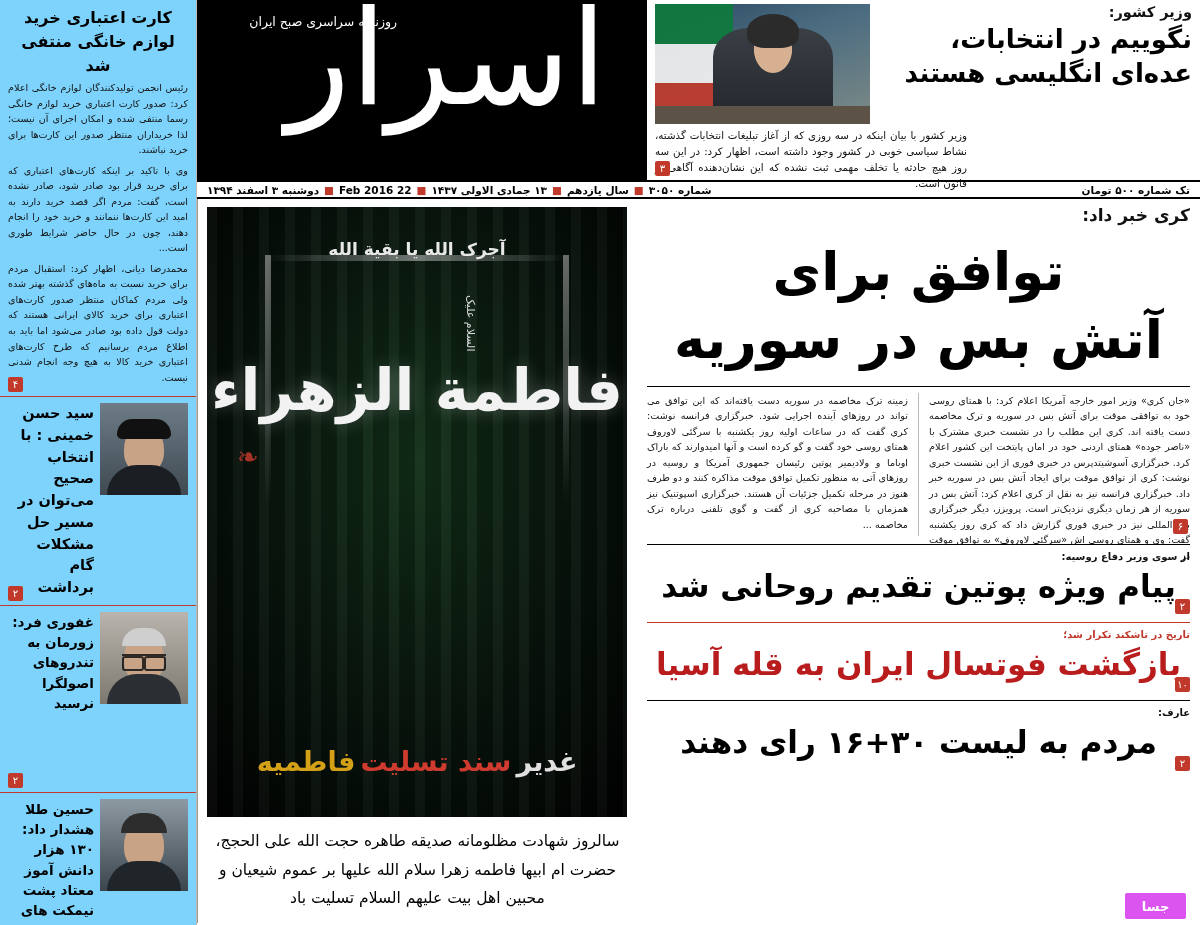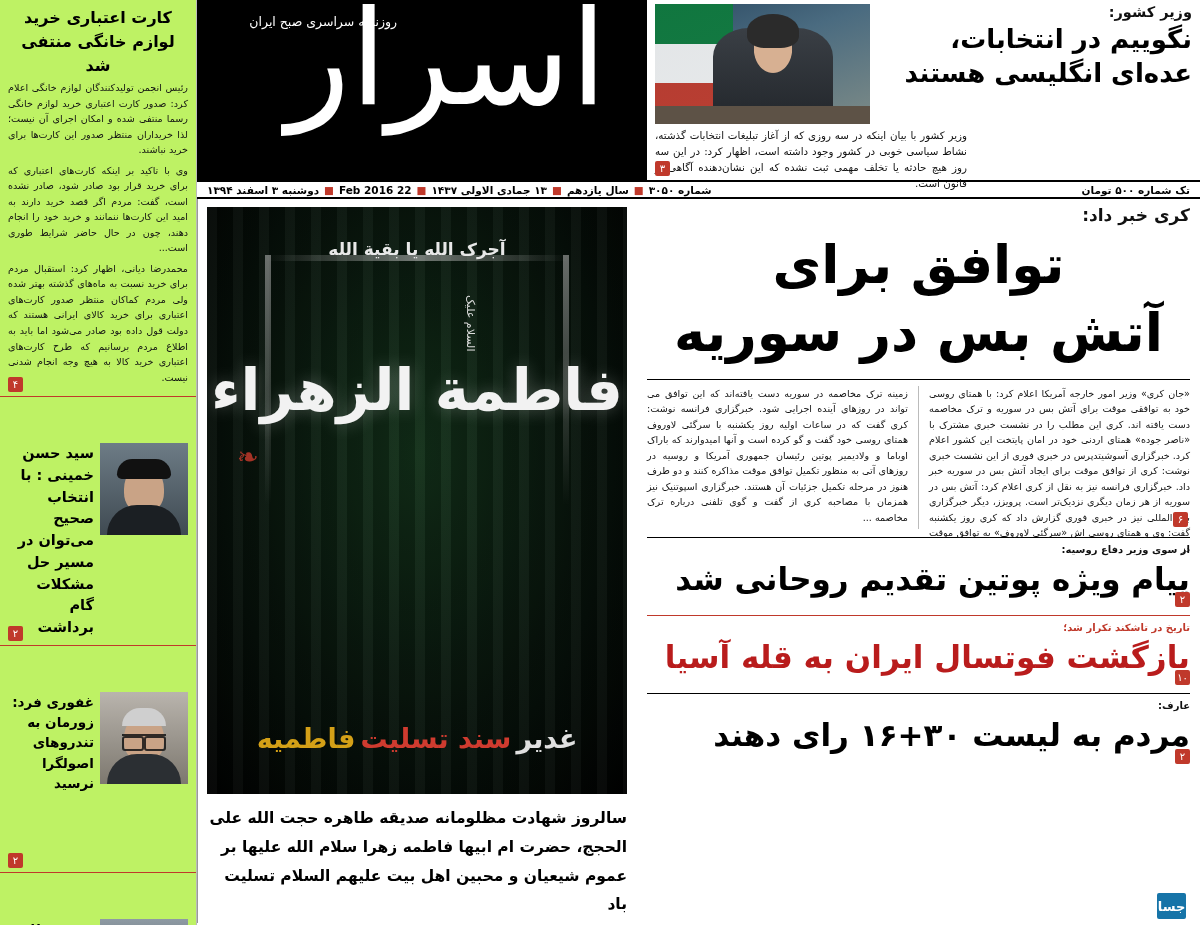--- a/index.html
+++ b/index.html
@@ -17,22 +17,21 @@
     flex-direction: row;
   }
 
   
   .left-rail {
     width: 197px;
     height: 925px;
     border-right: 1px solid #bbb;
     display: flex;
     flex-direction: column;
-    background: #bef264;
-    gap: 40px;
+    background: #7dd3fc;
   }
   .center-main {
     width: 1003px;
     height: 925px;
     display: flex;
     flex-direction: column;
   }
 
   
   .top-strip {
@@ -226,51 +225,51 @@
   }
   .poster-bottom .b2 {
     color: #cf3b2f; font-size: 27px; font-weight: bold; display:inline-block;
   }
   .poster-bottom .b3 {
     color: #e0e0e0; font-size: 27px; font-weight: bold; display:inline-block;
   }
   .poster-caption {
     margin-top: 10px;
     font-size: 15.5px;
-    font-weight: bold;
+    font-weight: normal;
     line-height: 1.85;
-    text-align: right;
+    text-align: center;
     color: #000;
     direction: rtl;
   }
   .stamp {
     position: absolute;
     bottom: 6px; right: 14px;
-    width: 29px; height: 26px;
-    background: #0369a1;
+    width: 61px; height: 26px;
+    background: #d946ef;
     color: #fff;
     font-size: 13px;
     font-weight: bold;
     display:flex; align-items:center; justify-content:center;
     border-radius: 2px;
     opacity:.92;
   }
 
   
   .main-col {
     width: 563px;
     height: 724px;
     padding: 6px 10px 4px 10px;
     display: flex;
     flex-direction: column;
     order: 1;
   }
   .main-kicker {
     font-size: 17px; font-weight: bold;
-    text-align: right; color: #111; margin-bottom: 0;
+    text-align: right; color: #111; margin-bottom: 7px;
   }
   .main-head {
     font-size: 53px;
     font-weight: bold;
     text-align: center;
     line-height: 1.28;
     color: #000;
     margin: 6px 0 12px 0;
   }
   .three-cols {
@@ -293,21 +292,21 @@
     width: 1px; background: #bbb;
   }
   .main-pagebox { position:absolute; bottom: 2px; right: 2px; }
 
   .hr-thin { border-top: 1px solid #000; margin: 8px 0 6px 0; }
   .hr-red { border-top: 1.5px solid #c0392b; margin: 8px 0 6px 0; }
 
   .sub-kicker { font-size: 10px; font-weight: bold; text-align: right; color:#111; margin-bottom:4px; }
   .sub-kicker.red { color: #c0392b; }
   .sub-head {
-    font-size: 31px; font-weight: bold; color: #000;
+    font-size: 31px; font-weight: bold; text-align: center; color: #000;
     line-height: 1.3; margin: 4px 0 4px 0;
   }
   .sub-head.red { color: #b91c1c; }
   .sub-row { position: relative; padding-bottom: 4px; }
   .sub-pagebox { position: absolute; bottom: 0; right: 0; }
 
   
   .rail-item {
     border-bottom: 1.5px solid #c0392b;
     padding: 6px 8px 6px 8px;

